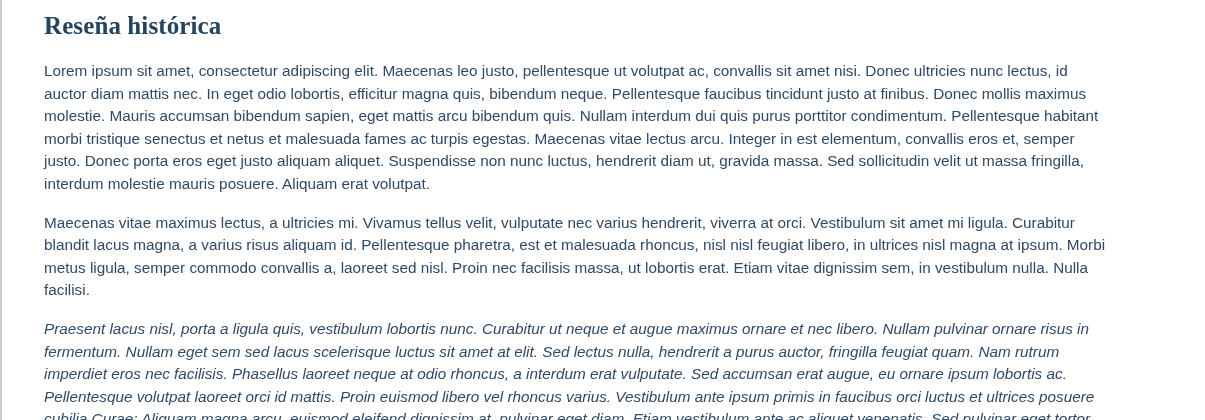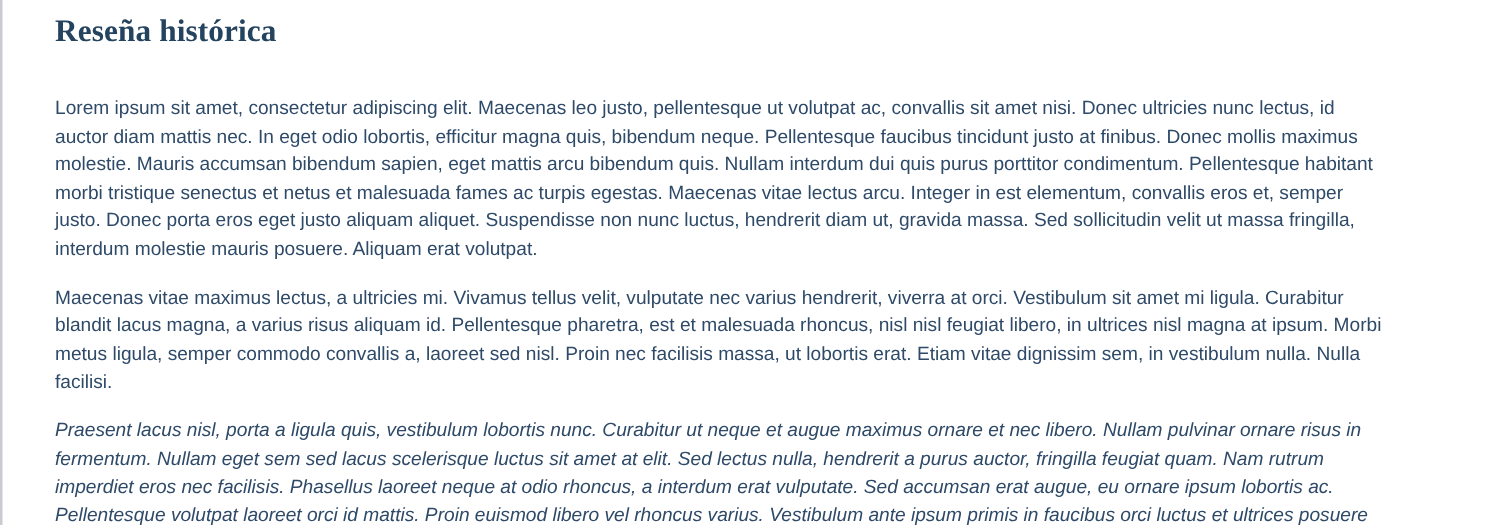--- a/index.html
+++ b/index.html
@@ -36,21 +36,21 @@
     color: #24435f;
     margin: 0;
     padding-top: 12px;
     letter-spacing: 0.1px;
   }
   .body-copy {
     margin: 0;
     padding-top: 20px;
   }
   p.para {
-    margin: 16px 0 16px 0;
+    margin: 0 0 16px 0;
     font-size: 15.3px;
     line-height: 22.6px;
     color: #2e4a68;
     text-align: left;
   }
   p.para:last-child {
     margin-bottom: 0;
     font-style: italic;
   }
 </style>

